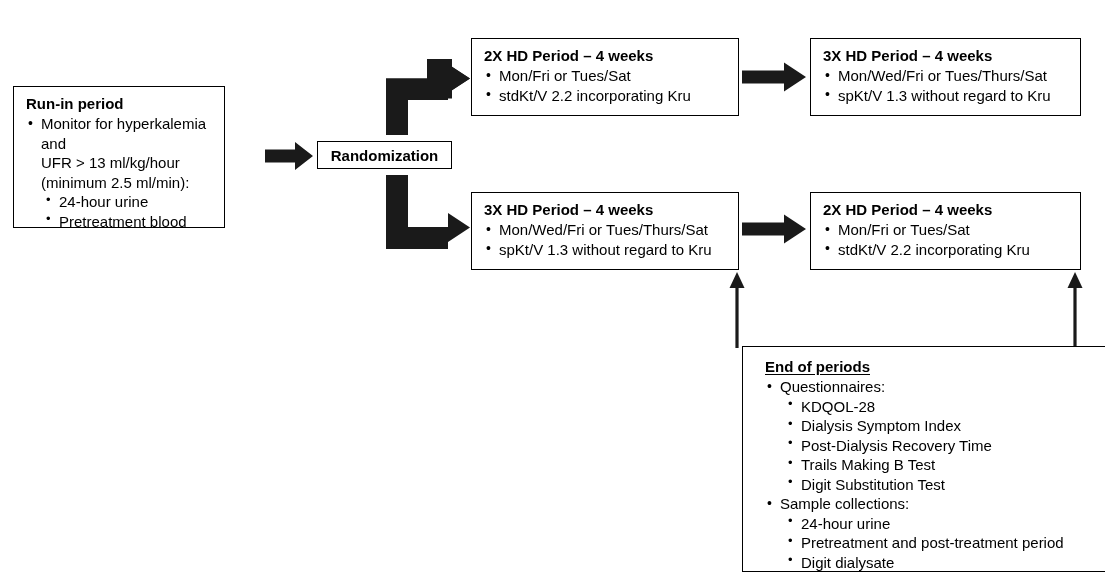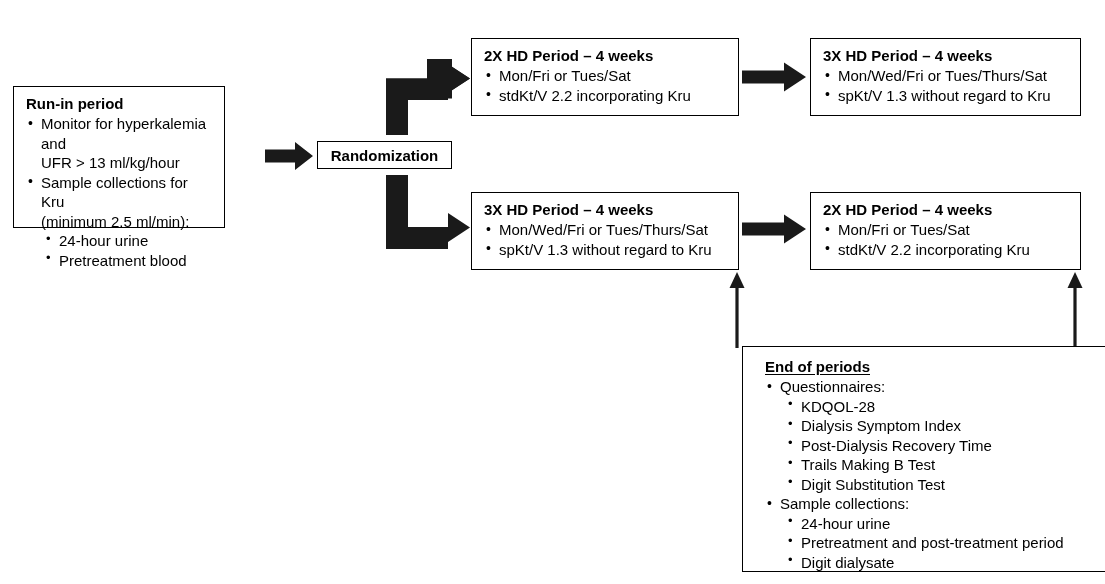--- a/index.html
+++ b/index.html
@@ -108,23 +108,20 @@
 
   <div class="box" id="run-in-box" style="left:13px; top:86px; width:212px; height:142px;">
     <div class="box-title">Run-in period</div>
     <ul class="lvl1">
       <li>
         <span>Monitor for hyperkalemia and</span>
       </li>
       <li class="nobullet">
         <span>UFR &gt; 13 ml/kg/hour</span>
       </li>
-      <li>
-        <span>Sample collections for Kru</span>
-      </li>
       <li class="nobullet">
         <span>(minimum 2.5 ml/min):</span>
       </li>
     </ul>
     <ul class="lvl2" style="padding-left:17px;">
       <li>24-hour urine</li>
       <li>Pretreatment blood</li>
     </ul>
   </div>
 

